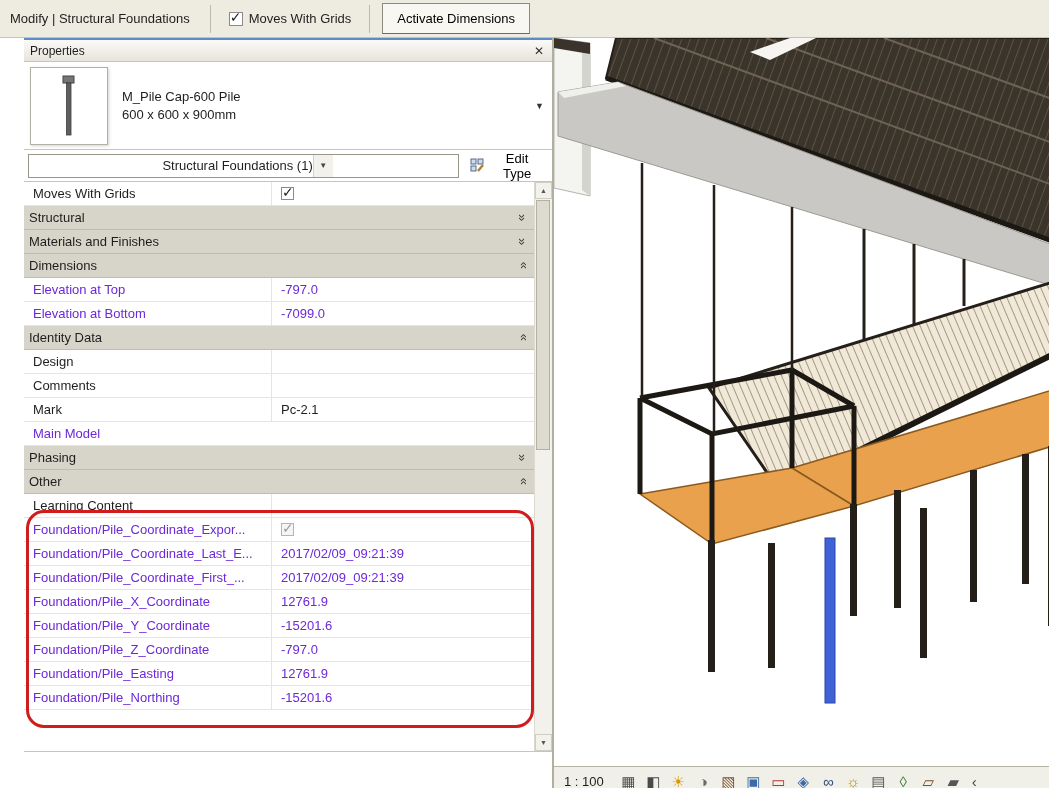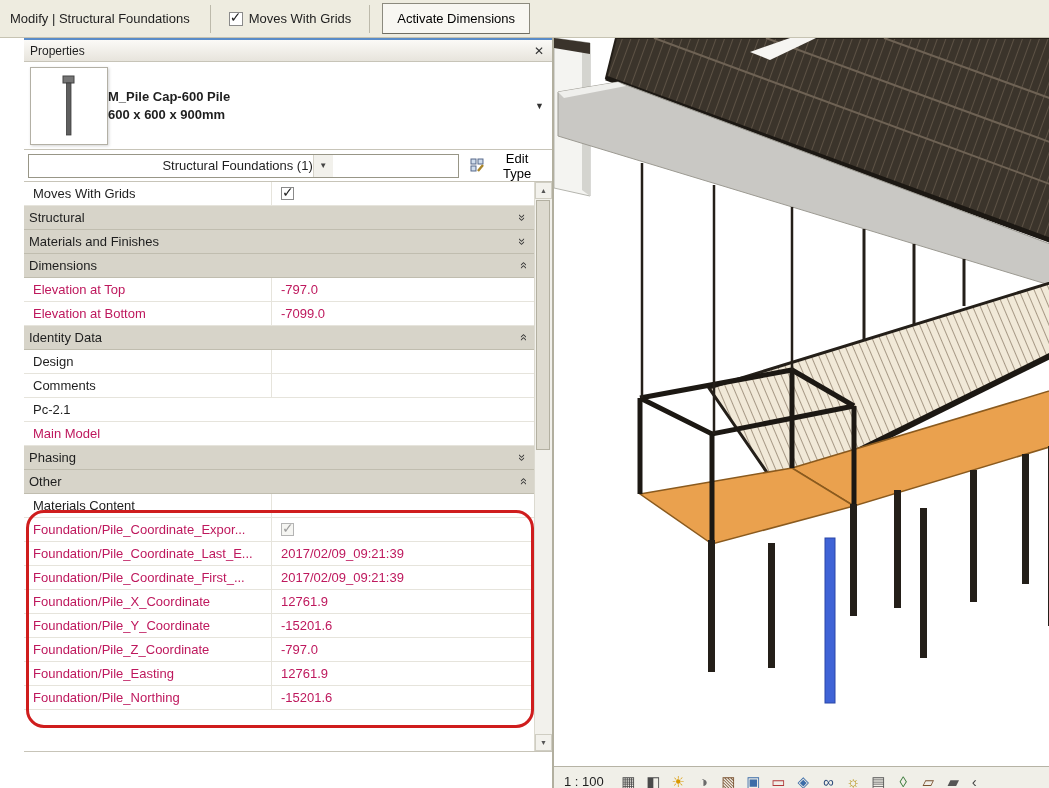--- a/index.html
+++ b/index.html
@@ -33,21 +33,21 @@
   .props-header{height:24px;background:linear-gradient(#fbfaf7,#e7e4dc);
     border-top:2px solid #5a8cc8;border-bottom:1px solid #c7c4b8;
     display:flex;align-items:center;justify-content:space-between;
     padding:0 8px 0 6px;box-sizing:border-box;font-size:12px;}
   .close-x{font-size:12px;color:#333;cursor:default;}
   
   .type-selector{height:88px;border-bottom:1px solid #c7c4b8;background:#fff;
     display:flex;align-items:center;padding:5px 6px;box-sizing:border-box;position:relative;}
   .type-thumb{width:76px;height:76px;border:1px solid #b3b0a5;background:#fff;
     box-shadow:1px 1px 3px rgba(0,0,0,.18);display:flex;align-items:center;justify-content:center;}
-  .type-names{line-height:18px;font-weight:bold;}
+  .type-names{margin-left:14px;line-height:18px;}
   .type-drop{position:absolute;right:8px;top:50%;transform:translateY(-50%);
     font-size:9px;color:#333;}
   
   .filter-row{height:32px;border-bottom:1px solid #c7c4b8;background:#fff;
     display:flex;align-items:center;gap:7px;padding:0 4px;box-sizing:border-box;}
   .combo{width:432px;height:24px;border:1px solid #989687;background:#fff;
     display:flex;align-items:center;justify-content:center;
     padding-left:8px;box-sizing:border-box;}
   .combo-arrow{width:19px;height:22px;display:flex;align-items:center;justify-content:center;
     font-size:8px;color:#444;border-left:1px solid #d5d3c9;background:#f2f1ec;}
@@ -59,21 +59,21 @@
   .row{height:24px;box-sizing:border-box;display:flex;border-bottom:1px solid #e6e4dc;}
   .row.section{background:#d7d4c9;border-bottom:1px solid #c0bdaf;
     align-items:center;justify-content:space-between;padding:0 8px 0 5px;}
   .sec-chev{display:inline-block;font-size:13px;color:#333;line-height:1;}
   .sec-chev.up{transform:rotate(-90deg);}
   .sec-chev.down{transform:rotate(90deg);}
   .row.prop .cell{box-sizing:border-box;padding:4px 4px 0 9px;overflow:hidden;
     white-space:nowrap;text-overflow:ellipsis;}
   .cell.label{width:248px;border-right:1px solid #e6e4dc;}
   .cell.value{flex:1;}
-  .gray{color:#be185d;}
+  .gray{color:#6d28d9;}
   .cell.value .checkbox{margin-top:1px;}
   
   .vscroll{width:17px;background:#f2f1ec;border-left:1px solid #dcdad0;
     position:relative;display:flex;flex-direction:column;justify-content:space-between;}
   .scroll-btn{width:17px;height:17px;background:#f2f1ec;border:1px solid #cfcdc2;
     box-sizing:border-box;font-size:7px;color:#555;display:flex;align-items:center;justify-content:center;}
   .scroll-thumb{position:absolute;top:18px;left:1px;width:14px;height:250px;
     background:#dddacf;border:1px solid #b3b0a1;box-sizing:border-box;}
   
   .props-footer{height:36px;display:flex;align-items:center;justify-content:space-between;
@@ -180,35 +180,36 @@
             </div>
             <div class="row prop">
               <div class="cell label">Design</div>
               <div class="cell value"></div>
             </div>
             <div class="row prop">
               <div class="cell label">Comments</div>
               <div class="cell value"></div>
             </div>
             <div class="row prop">
+              <div class="cell label">Mark</div>
               <div class="cell value">Pc-2.1</div>
             </div>
             <div class="row prop">
               <div class="cell value gray">Main Model</div>
             </div>
             <div class="row section">
               <span>Phasing</span>
               <span class="sec-chev down">»</span>
             </div>
             <div class="row section">
               <span>Other</span>
               <span class="sec-chev up">»</span>
             </div>
             <div class="row prop">
-              <div class="cell label">Materials Content</div>
+              <div class="cell label">Learning Content</div>
               <div class="cell value"></div>
             </div>
             <div class="row prop">
               <div class="cell label gray">Foundation/Pile_Coordinate_Expor...</div>
               <div class="cell value gray"><span class="checkbox checked gray"></span></div>
             </div>
             <div class="row prop">
               <div class="cell label gray">Foundation/Pile_Coordinate_Last_E...</div>
               <div class="cell value gray">2017/02/09_09:21:39</div>
             </div>

